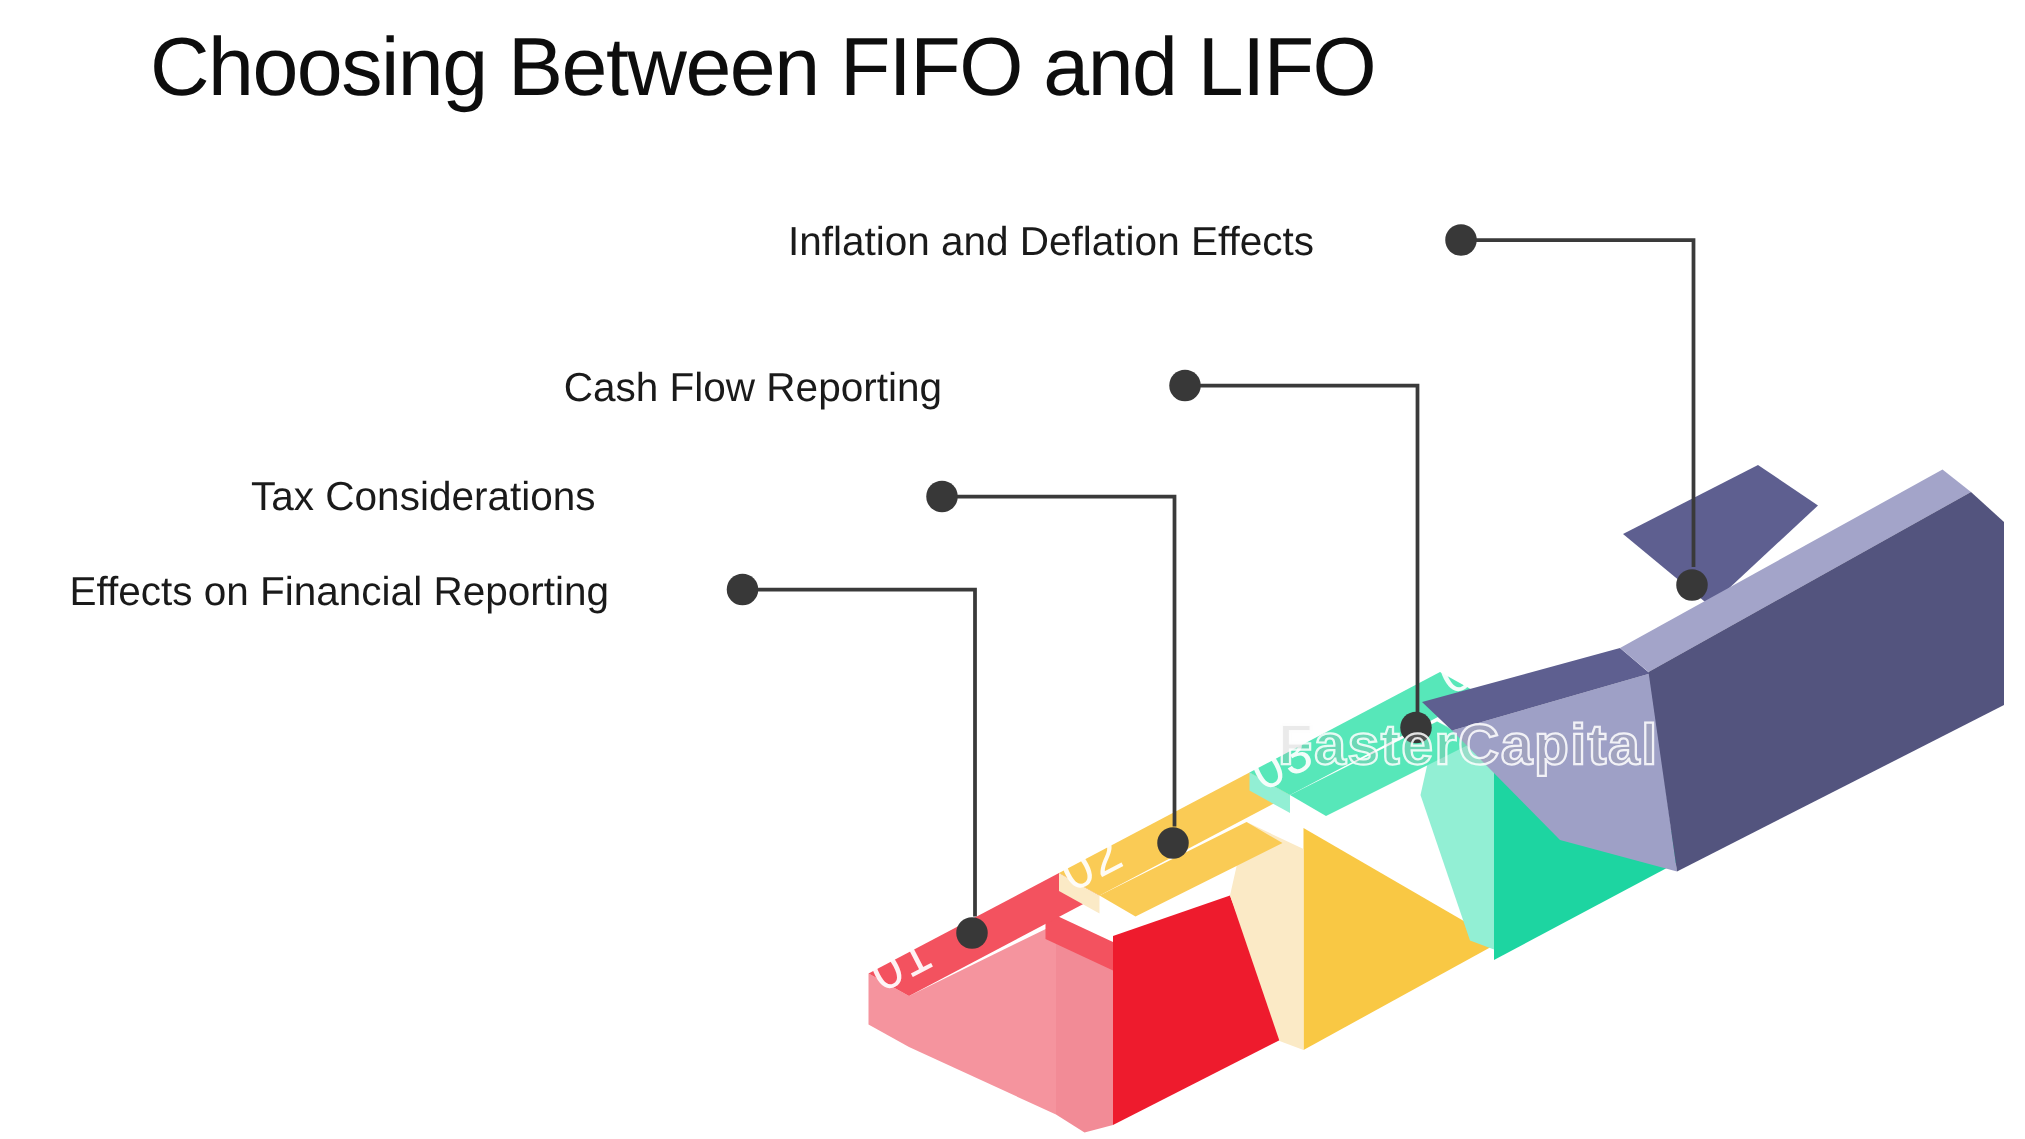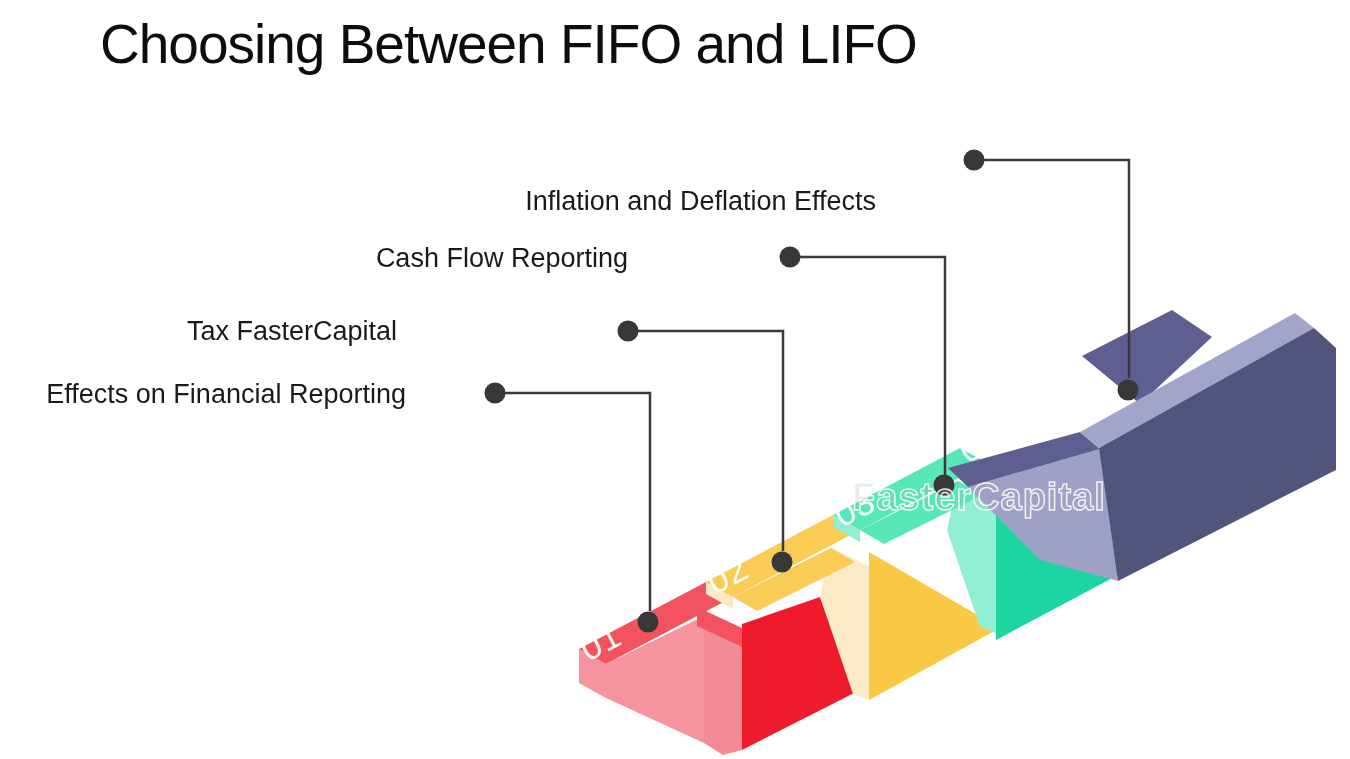--- a/index.html
+++ b/index.html
@@ -9,21 +9,21 @@
   }
   .page-title{
     position:absolute;left:100px;top:12px;margin:0;
     font-size:55px;font-weight:400;color:#0d0d0d;letter-spacing:-1px;
     white-space:nowrap;
   }
   .callout{
     position:absolute;font-size:27px;color:#1a1a1a;white-space:nowrap;
     font-weight:400;
   }
-  .callout-1{top:146px;right:474px;margin-top:40px;}
+  .callout-1{top:146px;right:474px;}
   .callout-2{top:243px;right:722px;}
   .callout-3{top:316px;right:953px;}
   .callout-4{top:379px;right:944px;}
   .diagram-svg{position:absolute;left:0;top:0;z-index:1;}
   .watermark{
     position:absolute;left:756px;top:466px;z-index:2;
     display:flex;align-items:center;gap:4px;pointer-events:none;
   }
   .watermark-text{
     font-size:38px;font-weight:bold;letter-spacing:1px;
@@ -35,21 +35,21 @@
 </style>
 </head>
 <body>
 
 <div class="canvas">
 
   <h1 class="page-title">Choosing Between FIFO and LIFO</h1>
 
   <div class="callout callout-1">Inflation and Deflation Effects</div>
   <div class="callout callout-2">Cash Flow Reporting</div>
-  <div class="callout callout-3">Tax FasterCapital</div>
+  <div class="callout callout-3">Tax Considerations</div>
   <div class="callout callout-4">Effects on Financial Reporting</div>
 
   <svg class="diagram-svg" width="1350" height="759" viewBox="0 0 1350 759">
 
     <g>
       <polygon points="742,624 820,597 856,692 742,750" fill="#EE1B2D"></polygon>
       <polygon points="704,616 742,634 742,750 723,755 704,743" fill="#F28B96"></polygon>
       <polygon points="606,664 704,616 704,743 606,698" fill="#F5949E"></polygon>
       <polygon points="579,649 606,664 606,698 579,683" fill="#F5949E"></polygon>
       <polygon points="697,607 742,628 742,647 697,626" fill="#F3525F"></polygon>

